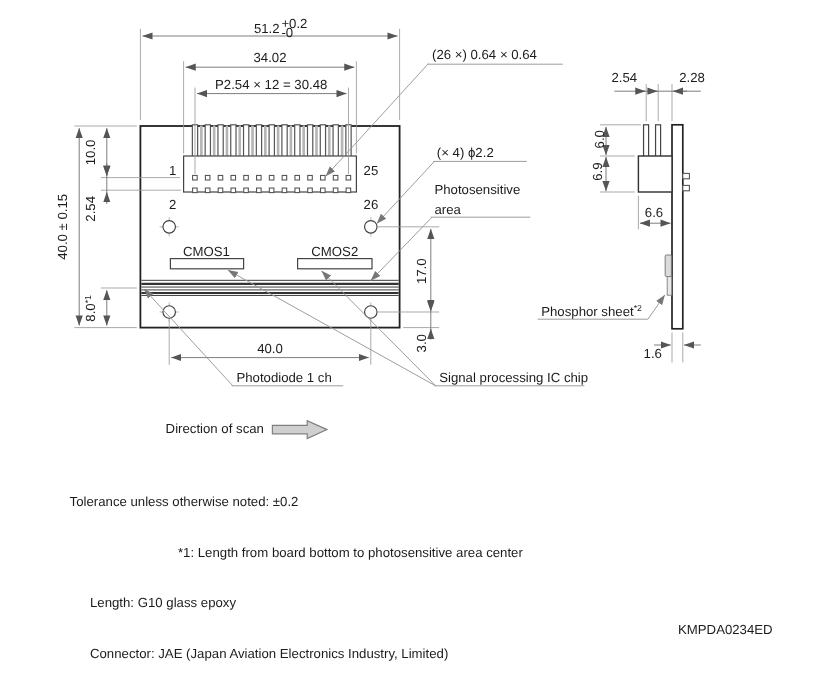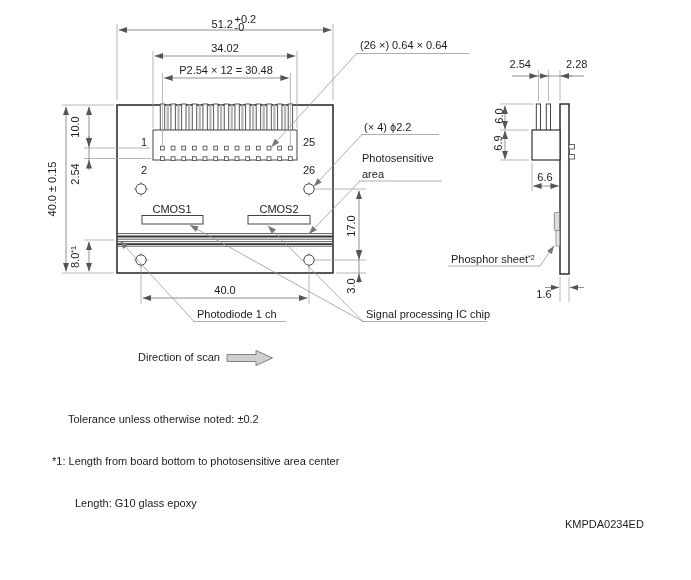--- a/index.html
+++ b/index.html
@@ -1,22 +1,22 @@
 <!DOCTYPE html>
 <html><head>
 <meta charset="utf-8">
 <style>
   html,body{margin:0;padding:0;background:#ffffff;}
   #stage{position:relative;width:691px;height:580px;background:#fff;overflow:hidden;
          font-family:"Liberation Sans","DejaVu Sans",sans-serif;}
   svg{position:absolute;left:0;top:0;}
   svg text{fill:#1c1c1c;font-family:"Liberation Sans","DejaVu Sans",sans-serif;font-size:11px;}
   .notes{position:absolute;left:52px;top:384px;width:480px;font-size:11px;color:#1c1c1c;line-height:14px;white-space:pre;}
-  .notes .i0{padding-left:0;}
-  .notes .i6{padding-left:6px;margin-left:10px;}
+  .notes .i0{padding-left:0;text-align:center;}
+  .notes .i6{padding-left:6px;}
   .notes .i23{padding-left:23px;}
 </style>
 </head>
 <body>
 
 <div id="stage">
 
 <svg width="691" height="580" viewBox="0 0 691 580">
   <defs>
     <marker id="ae" markerWidth="9" markerHeight="8" refX="8.3" refY="4" orient="auto-start-reverse" markerUnits="userSpaceOnUse">
@@ -242,20 +242,21 @@
   <text x="138" y="361">Direction of scan</text>
   <polygon points="227,354.5 256,354.5 256,350.5 272.5,358 256,365.5 256,361.5 227,361.5" fill="#cfcfcf" stroke="#808080" stroke-width="1"></polygon>
 
   <text x="565" y="528" font-size="11.5">KMPDA0234ED</text>
 </svg>
 
 <div class="notes">
   <div class="i6">Tolerance unless otherwise noted: ±0.2</div>
   <div class="i0">*1: Length from board bottom to photosensitive area center</div>
   <div class="i23">Length: G10 glass epoxy</div>
+  <div class="i23">Connector: JAE (Japan Aviation Electronics Industry, Limited)</div>
   
   
   
   
   
 </div>
 
 </div>
 
 </body></html>

